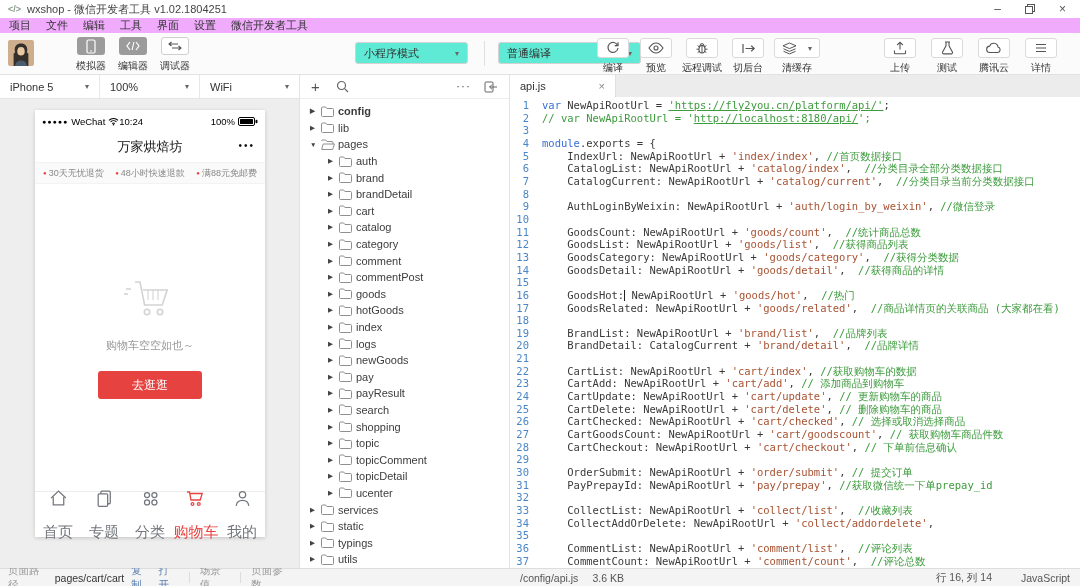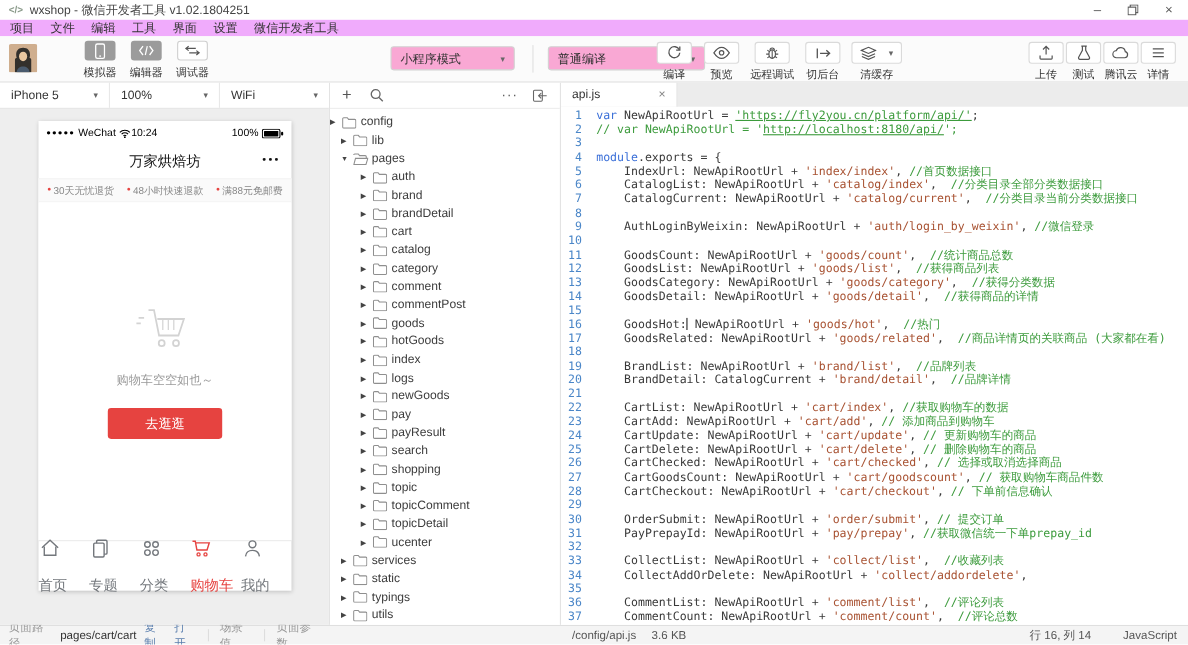--- a/index.html
+++ b/index.html
@@ -19,26 +19,26 @@
 
   
   .toolbar{height:42px;position:relative;background:#fbfbfb;border-bottom:1px solid #e2e2e2}
   .avatar{position:absolute;left:8px;top:7px;width:26px;height:26px;border-radius:2px;overflow:hidden}
   .view-group{position:absolute;left:70px;top:4px;display:flex}
   .vcell{width:42px;display:flex;flex-direction:column;align-items:center}
   .vbtn{width:28px;height:18px;border-radius:3px;display:flex;align-items:center;justify-content:center}
   .vbtn.on{background:#9b9b9b}
   .vbtn.off{background:#fff;border:1px solid #cfcfcf}
   .vlabel{font-size:10px;color:#333;margin-top:4px;white-space:nowrap}
-  .select{position:absolute;top:9px;height:22px;border:1px solid #d2d2d2;border-radius:3px;background:#f9a8d4;
+  .select{position:absolute;top:9px;height:22px;border:1px solid #d2d2d2;border-radius:3px;background:#5eead4;
           display:flex;align-items:center;justify-content:space-between;padding:0 8px;font-size:11px;color:#333}
   .sel-caret{font-size:8px;color:#666;margin-left:8px}
   .tb-divider{position:absolute;left:484px;top:8px;width:1px;height:25px;background:#e0e0e0}
   .action-group{position:absolute;left:596px;top:5px;display:flex;gap:9px}
-  .right-group{position:absolute;right:10px;top:5px;display:flex;}
+  .right-group{position:absolute;right:22px;top:5px;display:flex;gap:13px}
   .acell{display:flex;flex-direction:column;align-items:center;min-width:34px}
   .abtn{height:20px;min-width:32px;padding:0 7px;border:1px solid #dadada;border-radius:3px;background:#fff;
         display:flex;align-items:center;justify-content:center;gap:3px}
   .alabel{font-size:10px;color:#333;margin-top:3px;white-space:nowrap}
 
   
   .main{display:flex;height:493px}
 
   
   .sim-panel{width:300px;display:flex;flex-direction:column;border-right:1px solid #e3e3e3}
@@ -56,21 +56,21 @@
   .nav-dots{position:absolute;right:10px;top:8px;font-size:10px;letter-spacing:2px;color:#111}
   .p-badges{height:22px;background:#fafafa;border-top:1px solid #f3f3f3;border-bottom:1px solid #f3f3f3;
             display:flex;align-items:center;justify-content:space-between;padding:0 8px;font-size:9px;color:#888;flex-shrink:0}
   .badge{display:flex;align-items:center;gap:2px;white-space:nowrap}
   .badge .dot{color:var(--accent);font-size:6px}
   .p-content{flex:1;display:flex;flex-direction:column;align-items:center;justify-content:center;background:#fff}
   .empty-text{font-size:11px;color:#9a9a9a;margin-top:16px}
   .p-btn{width:104px;height:28px;margin-top:18px;background:var(--accent);color:#fff;font-size:12px;border-radius:3px;
          display:flex;align-items:center;justify-content:center;border:none;cursor:pointer}
   .p-tabbar{height:46px;border-top:1px solid #ececec;display:flex;flex-shrink:0}
-  .tab-item{flex:1;display:flex;flex-direction:column;align-items:flex-start;justify-content:center;gap:14px;font-size:13px;color:#73777c}
+  .tab-item{flex:1;display:flex;flex-direction:column;align-items:center;justify-content:center;gap:14px;font-size:15px;color:#73777c}
   .tab-item.active{color:var(--accent)}
 
   
   .tree-panel{width:210px;background:#fff;border-right:1px solid #e3e3e3;display:flex;flex-direction:column}
   .tree-header{height:24px;display:flex;align-items:center;padding:0 11px;border-bottom:1px solid #ededed;flex-shrink:0}
   .th-icon{display:flex;align-items:center;color:#555}
   .th-plus{font-size:15px;color:#555;line-height:1}
   .th-search{margin-left:16px}
   .th-right{margin-left:auto;display:flex;align-items:center;gap:13px}
   .th-dots{font-size:12px;color:#555;letter-spacing:1px;line-height:0.4}
@@ -430,21 +430,21 @@
           <span class="th-icon th-dots">···</span>
           <span class="th-icon">
               <svg width="14" height="12" viewBox="0 0 14 12">
                 <rect x="1" y="1" width="8" height="10" rx="1" fill="none" stroke="#666"></rect>
                 <path d="M13 6H5.5M8 3.6 5.6 6 8 8.4" fill="none" stroke="#666"></path>
               </svg>
             </span>
         </span>
       </div>
       <div class="tree-list" id="tree-list">
-          <div class="tree-row" style="">
+          <div class="tree-row" style="padding-left: 10px; font-weight: bold;">
             <span class="tr-arrow">▶</span>
             <span class="tr-icon">
               <span>
                 <svg width="13" height="11" viewBox="0 0 13 11">
                   <path d="M.5 2a1 1 0 0 1 1-1h3.2l1.2 1.5h5.6a1 1 0 0 1 1 1v6a1 1 0 0 1-1 1h-10a1 1 0 0 1-1-1z" fill="none" stroke="#8f8f8f"></path>
                 </svg>
               </span>
             </span>
             <span>config</span>
           </div>

